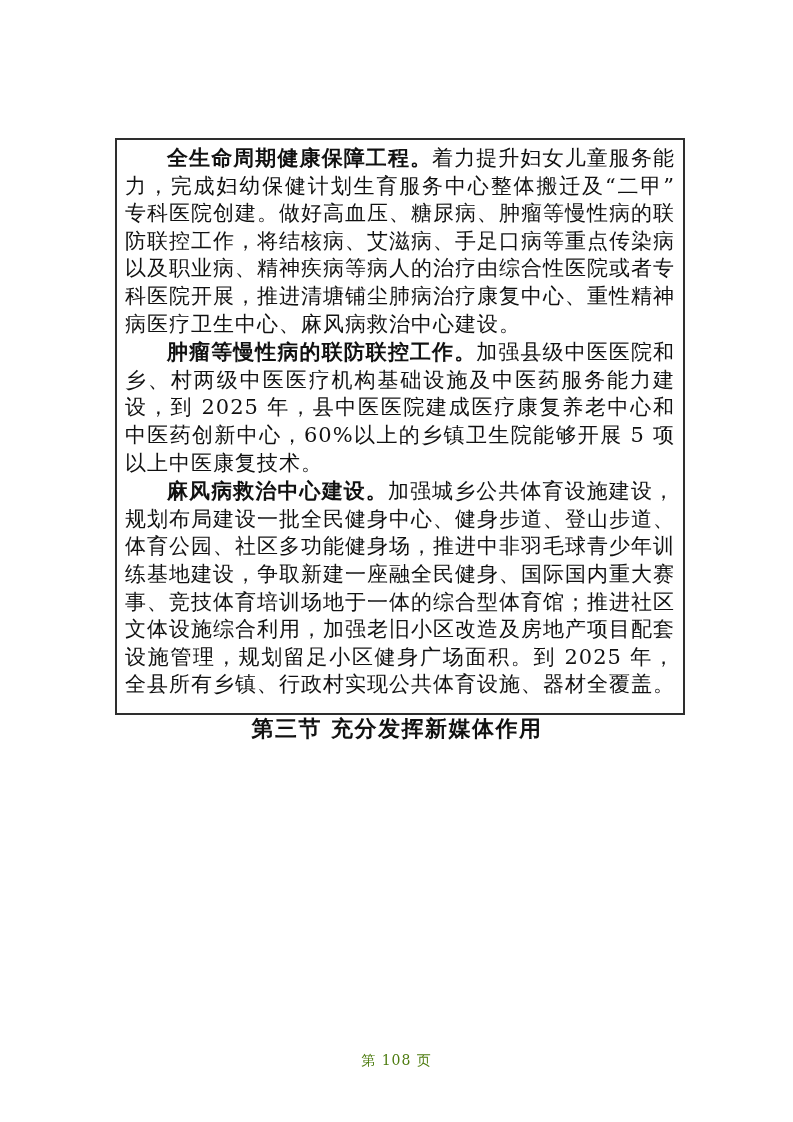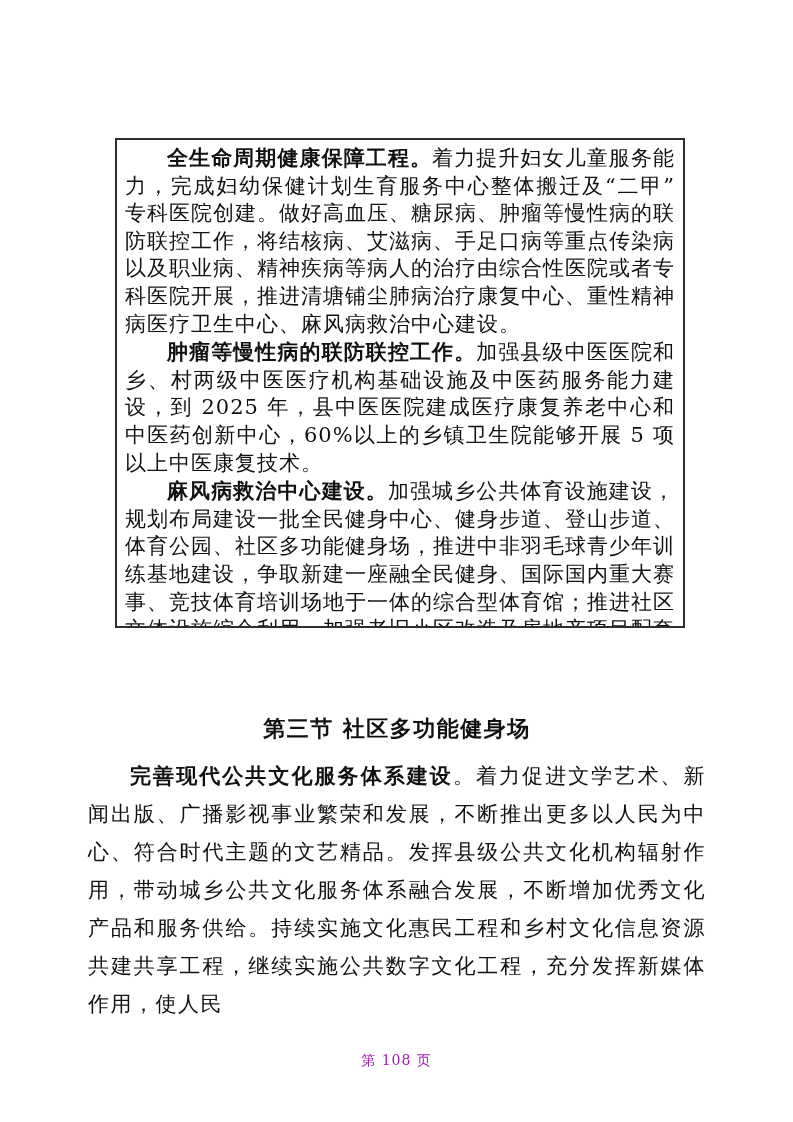--- a/index.html
+++ b/index.html
@@ -11,21 +11,21 @@
   }
   .page {
     position: relative;
     width: 793px; height: 1122px;
     background: #ffffff;
     overflow: hidden;
   }
   .framed-box {
     position: absolute;
     left: 115px; top: 138px;
-    width: 570px; height: 490px;
+    width: 570px; height: 577px;
     box-sizing: border-box;
     border: 2px solid #2e2e2e;
     padding: 4px 8px 0 8px;
     overflow: hidden;
   }
   .framed-box p {
     margin: 0;
     font-size: 21px;
     line-height: 27.6px;
     letter-spacing: 1px;
@@ -56,33 +56,32 @@
     text-justify: inter-ideograph;
     text-indent: 2em;
   }
   .page-footer {
     position: absolute;
     left: 0; top: 1052px;
     width: 793px;
     text-align: center;
     font-size: 14px;
     letter-spacing: 1px;
-    color: #a21caf;
+    color: #4d7c0f;
   }
 </style>
 </head>
 <body>
 
 <div class="page">
 
   <div class="framed-box">
     <p><span class="lead">全生命周期健康保障工程。</span><span>着力提升妇女儿童服务能力，完成妇幼保健计划生育服务中心整体搬迁及“二甲” 专科医院创建。做好高血压、糖尿病、肿瘤等慢性病的联防联控工作，将结核病、艾滋病、手足口病等重点传染病以及职业病、精神疾病等病人的治疗由综合性医院或者专科医院开展，推进清塘铺尘肺病治疗康复中心、重性精神病医疗卫生中心、麻风病救治中心建设。</span></p>
     <p><span class="lead">肿瘤等慢性病的联防联控工作。</span><span>加强县级中医医院和乡、村两级中医医疗机构基础设施及中医药服务能力建设，到 2025 年，县中医医院建成医疗康复养老中心和中医药创新中心，60%以上的乡镇卫生院能够开展 5 项以上中医康复技术。</span></p>
     <p><span class="lead">麻风病救治中心建设。</span><span>加强城乡公共体育设施建设，规划布局建设一批全民健身中心、健身步道、登山步道、体育公园、社区多功能健身场，推进中非羽毛球青少年训练基地建设，争取新建一座融全民健身、国际国内重大赛事、竞技体育培训场地于一体的综合型体育馆；推进社区文体设施综合利用，加强老旧小区改造及房地产项目配套设施管理，规划留足小区健身广场面积。到 2025 年，全县所有乡镇、行政村实现公共体育设施、器材全覆盖。</span></p>
   </div>
 
-  <div class="section-heading">第三节 社区多功能健身场</div>
+  <div class="section-heading">第三节 充分发挥新媒体作用</div>
 
-  <p class="body-paragraph"><span class="lead">完善现代公共文化服务体系建设</span><span>。着力促进文学艺术、新闻出版、广播影视事业繁荣和发展，不断推出更多以人民为中心、符合时代主题的文艺精品。发挥县级公共文化机构辐射作用，带动城乡公共文化服务体系融合发展，不断增加优秀文化产品和服务供给。持续实施文化惠民工程和乡村文化信息资源共建共享工程，继续实施公共数字文化工程，充分发挥新媒体作用，使人民</span></p>
 
   <div class="page-footer">第 108 页</div>
 
 </div>
 
 </body></html>

